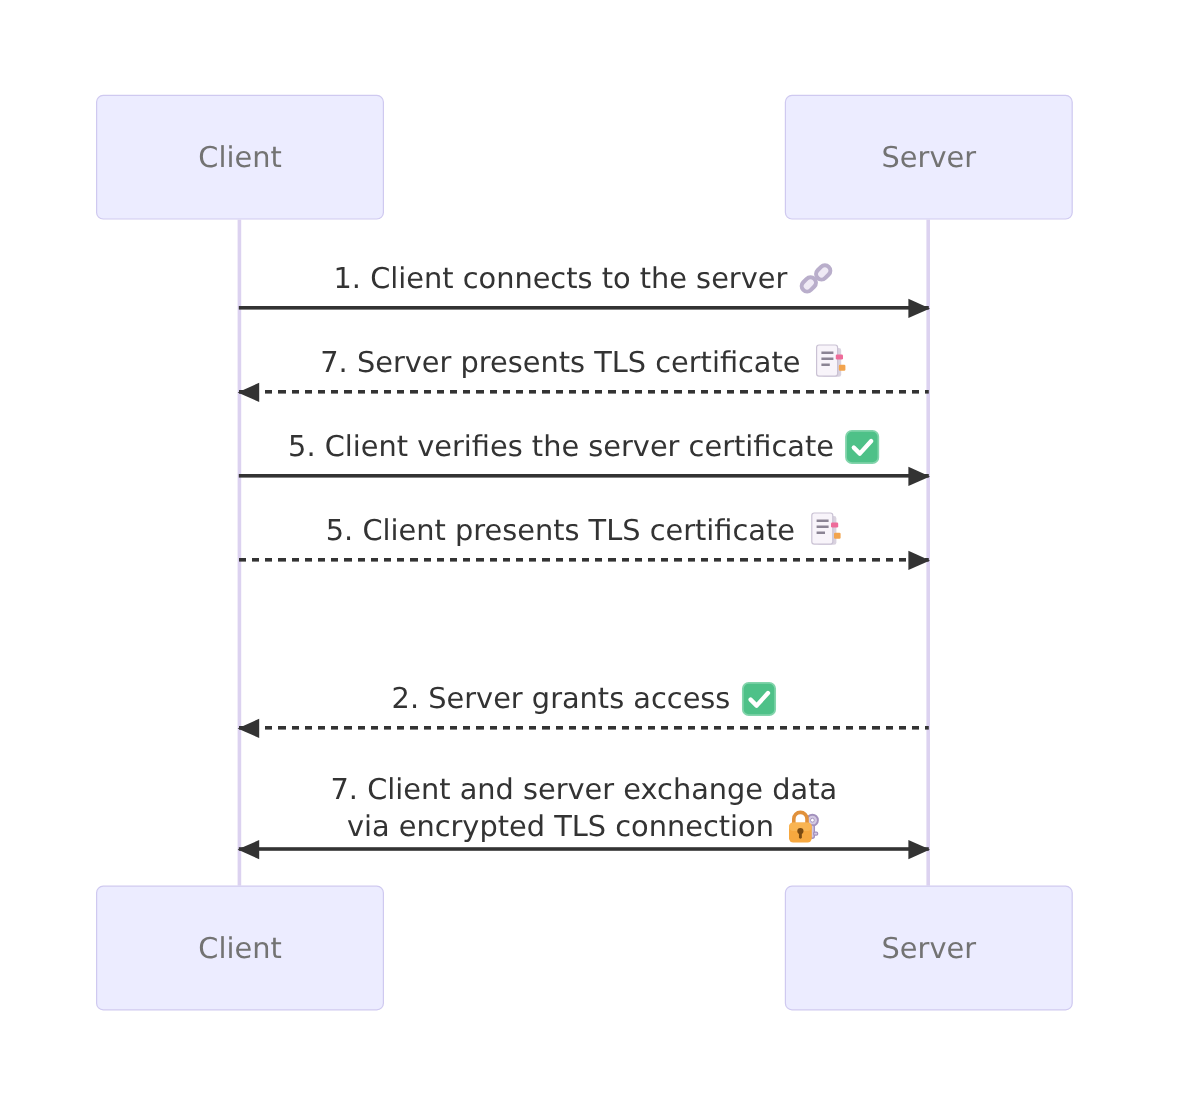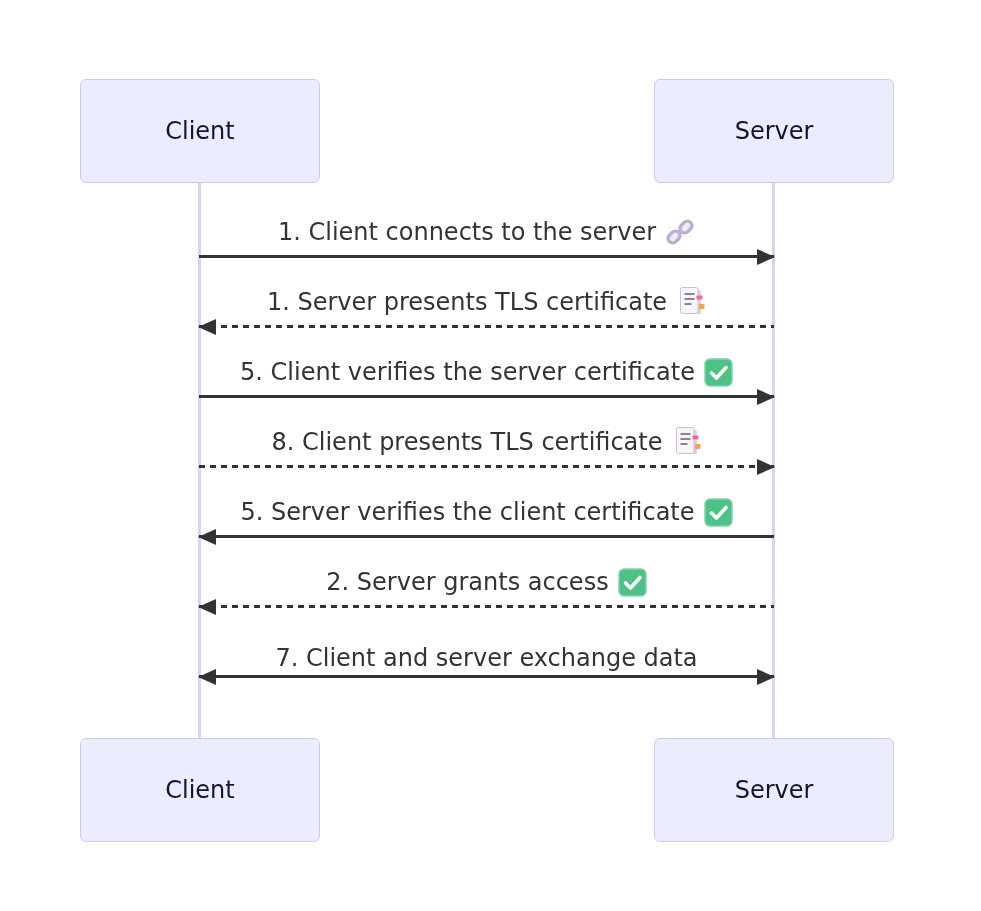--- a/index.html
+++ b/index.html
@@ -24,21 +24,21 @@
     position: absolute;
     width: 240px;
     height: 104px;
     background: var(--actor-fill);
     border: 1.5px solid var(--actor-border);
     border-radius: 6px;
     display: flex;
     align-items: center;
     justify-content: center;
     font-size: 24px;
-    color: #0f172a;
+    color: #737373;
   }
   .actor-client-top  { left: 80px;  top: 79px; }
   .actor-server-top  { left: 654px; top: 79px; }
   .actor-client-bot  { left: 80px;  top: 738px; }
   .actor-server-bot  { left: 654px; top: 738px; }
   .lifeline {
     position: absolute;
     top: 183px;
     width: 3px;
     height: 555px;
@@ -128,21 +128,21 @@
             <rect x="14.5" y="5.5" width="13" height="9" rx="4.5" transform="rotate(-45 21 10)"></rect>
           </g>
         </svg>
       </span>
     </div>
     <div class="msg-line solid arr-right"></div>
   </div>
 
   <div class="msg" style="top:285px">
     <div class="msg-text-row">
-      <span>1. Server presents TLS certificate</span>
+      <span>7. Server presents TLS certificate</span>
       <span class="mi">
         <svg width="30" height="32" viewBox="0 0 30 32">
           <rect x="9" y="4" width="16" height="24" rx="2" fill="#d9d2df"></rect>
           <rect x="23" y="18" width="5.5" height="5" rx="1" fill="#f2a44e"></rect>
           <rect x="4.5" y="1.5" width="17.5" height="26" rx="2" fill="#f8f4fa" stroke="#cac2d4" stroke-width="1"></rect>
           <path stroke="#8b8494" stroke-width="2" d="M8.5 8h10 M8.5 13h10 M8.5 18h7"></path>
           <rect x="20.5" y="9.5" width="6" height="4" rx="1" fill="#ee6c9a"></rect>
         </svg>
       </span>
     </div>
@@ -157,63 +157,69 @@
           <rect x="1" y="1" width="27" height="27" rx="5" fill="#4ec188" stroke="#82d4ab" stroke-width="1.5"></rect>
           <path d="M7.5 15l5 5 9.5-10.5" stroke="#ffffff" stroke-width="3.6" fill="none" stroke-linecap="round" stroke-linejoin="round"></path>
         </svg>
       </span>
     </div>
     <div class="msg-line solid arr-right"></div>
   </div>
 
   <div class="msg" style="top:425px">
     <div class="msg-text-row">
-      <span>8. Client presents TLS certificate</span>
+      <span>5. Client presents TLS certificate</span>
       <span class="mi">
         <svg width="30" height="32" viewBox="0 0 30 32">
           <rect x="9" y="4" width="16" height="24" rx="2" fill="#d9d2df"></rect>
           <rect x="23" y="18" width="5.5" height="5" rx="1" fill="#f2a44e"></rect>
           <rect x="4.5" y="1.5" width="17.5" height="26" rx="2" fill="#f8f4fa" stroke="#cac2d4" stroke-width="1"></rect>
           <path stroke="#8b8494" stroke-width="2" d="M8.5 8h10 M8.5 13h10 M8.5 18h7"></path>
           <rect x="20.5" y="9.5" width="6" height="4" rx="1" fill="#ee6c9a"></rect>
         </svg>
       </span>
     </div>
     <div class="msg-line dashed arr-right"></div>
   </div>
 
-  <div class="msg" style="top:495px">
-    <div class="msg-text-row">
-      <span>5. Server verifies the client certificate</span>
+
+  <div class="msg" style="top:565px">
+    <div class="msg-text-row">
+      <span>2. Server grants access</span>
       <span class="mi">
         <svg width="29" height="29" viewBox="0 0 29 29">
           <rect x="1" y="1" width="27" height="27" rx="5" fill="#4ec188" stroke="#82d4ab" stroke-width="1.5"></rect>
           <path d="M7.5 15l5 5 9.5-10.5" stroke="#ffffff" stroke-width="3.6" fill="none" stroke-linecap="round" stroke-linejoin="round"></path>
         </svg>
       </span>
     </div>
-    <div class="msg-line solid arr-left"></div>
-  </div>
-
-  <div class="msg" style="top:565px">
-    <div class="msg-text-row">
-      <span>2. Server grants access</span>
-      <span class="mi">
-        <svg width="29" height="29" viewBox="0 0 29 29">
-          <rect x="1" y="1" width="27" height="27" rx="5" fill="#4ec188" stroke="#82d4ab" stroke-width="1.5"></rect>
-          <path d="M7.5 15l5 5 9.5-10.5" stroke="#ffffff" stroke-width="3.6" fill="none" stroke-linecap="round" stroke-linejoin="round"></path>
-        </svg>
-      </span>
-    </div>
     <div class="msg-line dashed arr-left"></div>
   </div>
 
   <div class="msg msg-wrap2" style="top:642px">
     <div class="msg-text-row">
       <span>7. Client and server exchange data</span>
+    </div>
+    <div class="msg-text-row">
+      <span>via encrypted TLS connection</span>
+      <span class="mi">
+        <svg width="30" height="32" viewBox="0 0 30 32">
+          <g>
+            <circle cx="23" cy="10.5" r="4.6" fill="#d3c9e2" stroke="#a391bd" stroke-width="1.6"></circle>
+            <circle cx="23" cy="10.5" r="1.6" fill="#ffffff" stroke="#a391bd" stroke-width="0.8"></circle>
+            <rect x="21.4" y="14.5" width="3.2" height="11" rx="1.6" fill="#d3c9e2" stroke="#a391bd" stroke-width="1.2"></rect>
+            <rect x="24" y="20.5" width="3.4" height="2.4" rx="1" fill="#d3c9e2" stroke="#a391bd" stroke-width="1"></rect>
+          </g>
+          <path d="M7.5 13.5v-4a5.5 5.5 0 0 1 11 0v4" fill="none" stroke="#e0913c" stroke-width="3"></path>
+          <rect x="3.5" y="12.5" width="19" height="16.5" rx="3.5" fill="#f7a83f"></rect>
+          <rect x="3.5" y="12.5" width="19" height="7" rx="3.5" fill="#f9b758" opacity="0.8"></rect>
+          <circle cx="13" cy="19.5" r="2.6" fill="#7a4a12"></circle>
+          <rect x="11.8" y="20.5" width="2.4" height="5.4" rx="1.2" fill="#7a4a12"></rect>
+        </svg>
+      </span>
     </div>
     <div class="msg-line solid arr-both"></div>
   </div>
 
   <div class="actor-box actor-client-bot">
     <span>Client</span>
   </div>
   <div class="actor-box actor-server-bot">
     <span>Server</span>
   </div>

